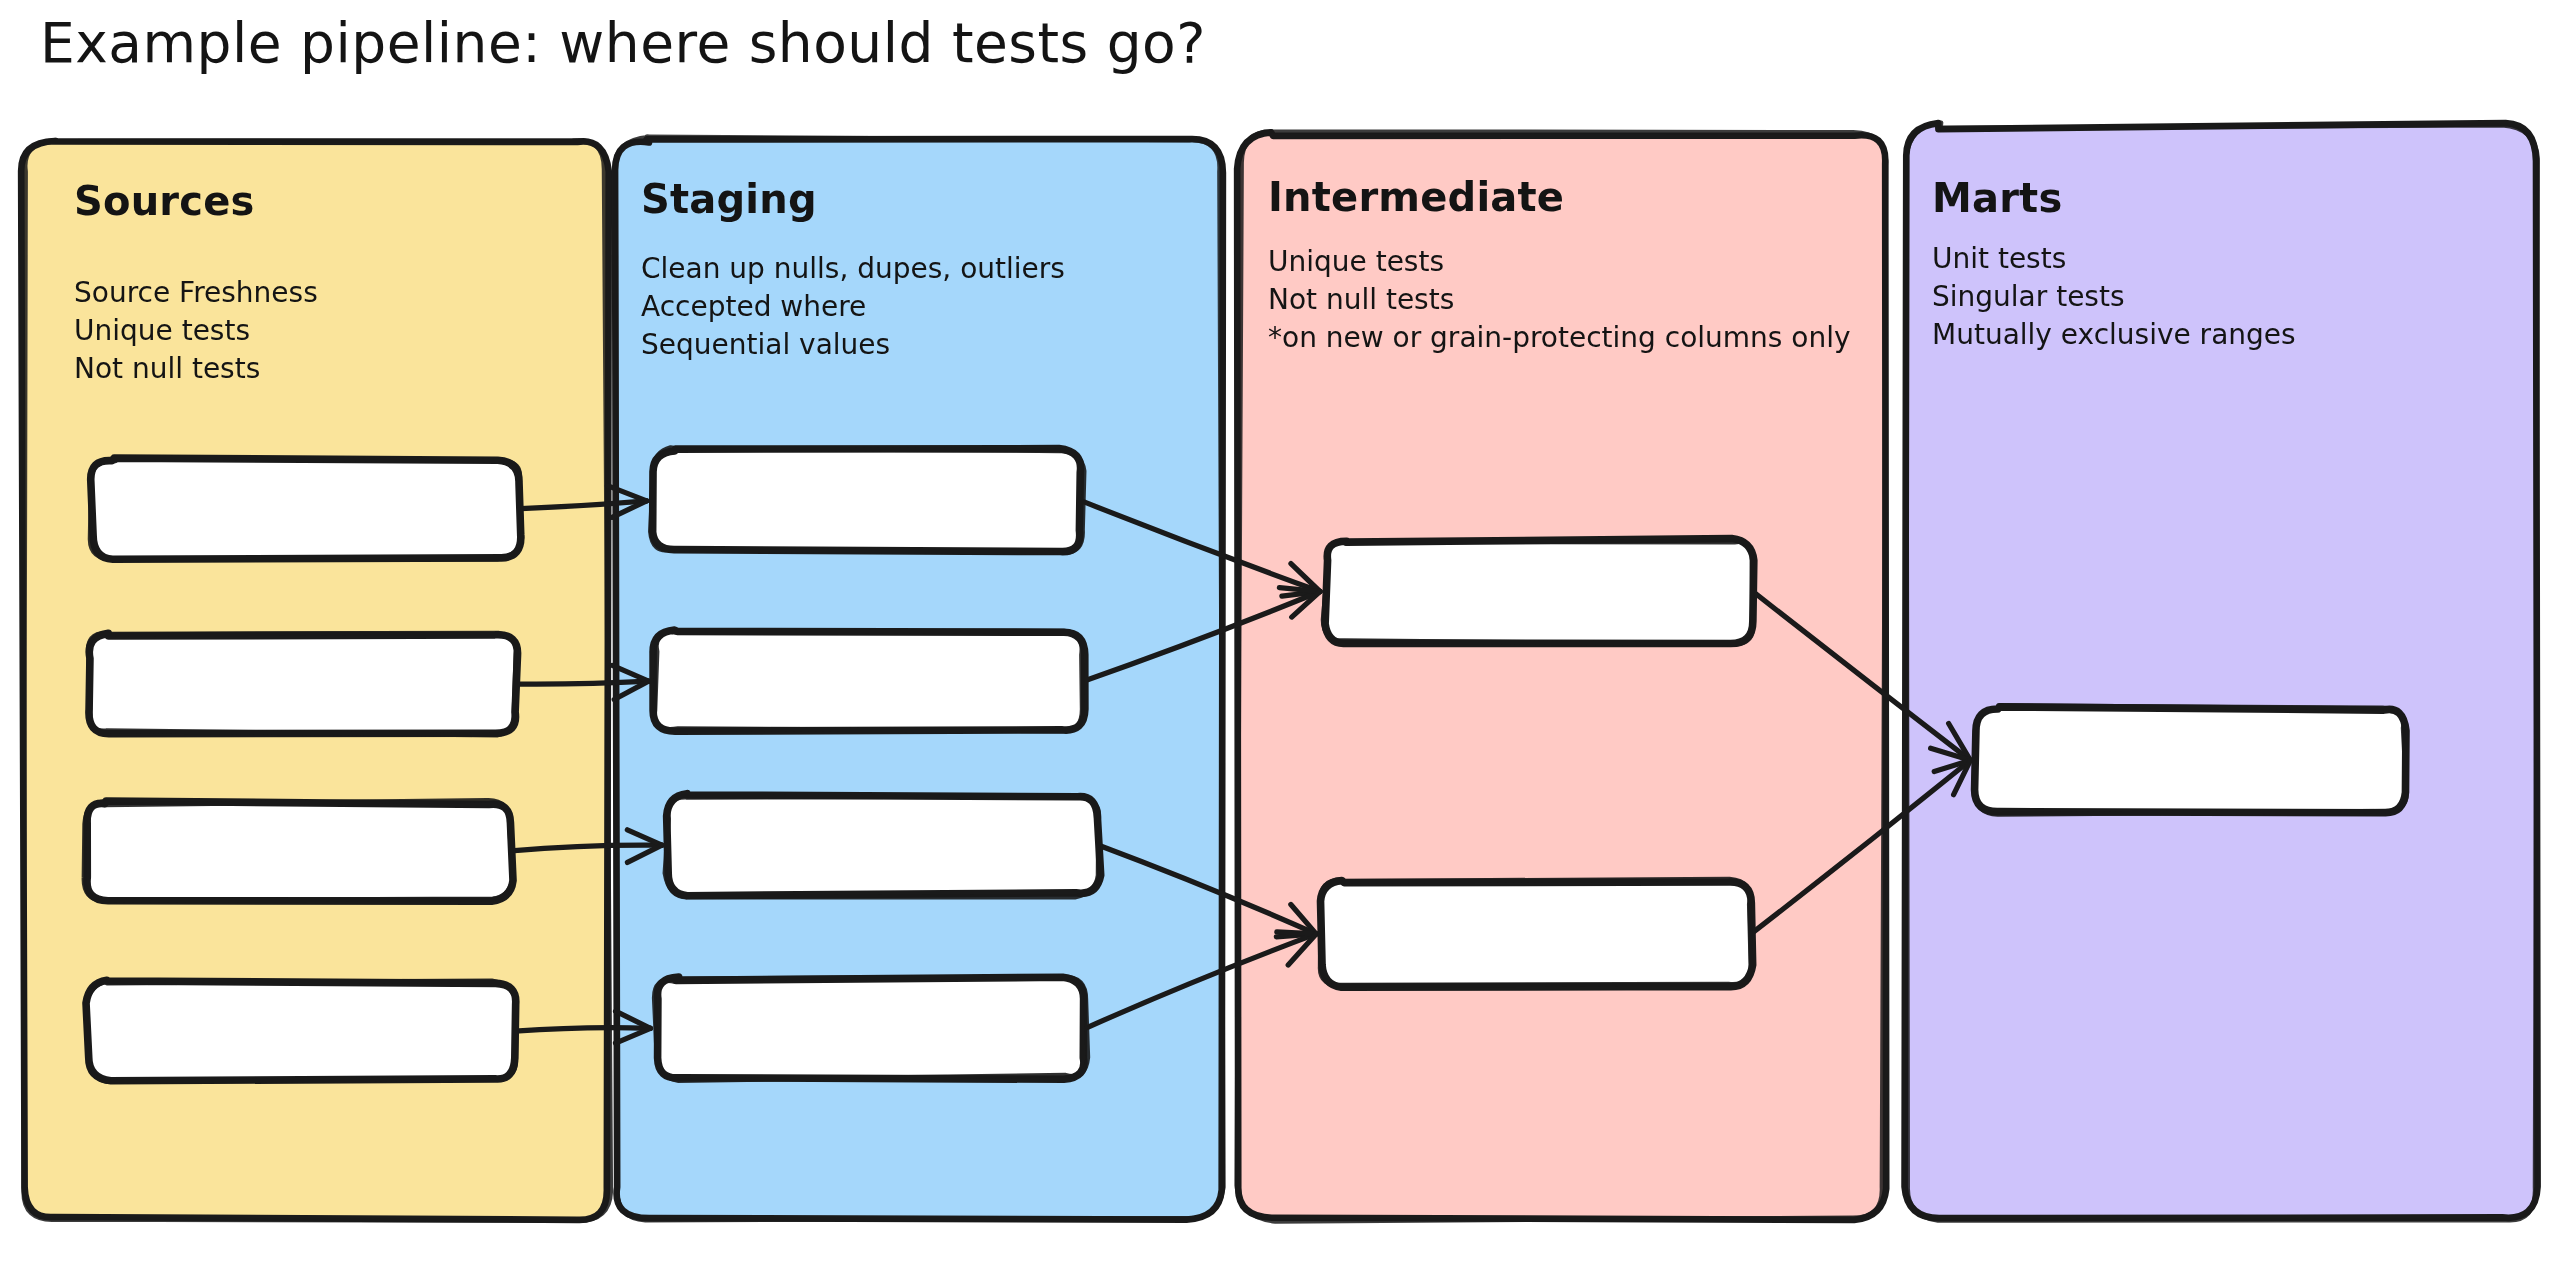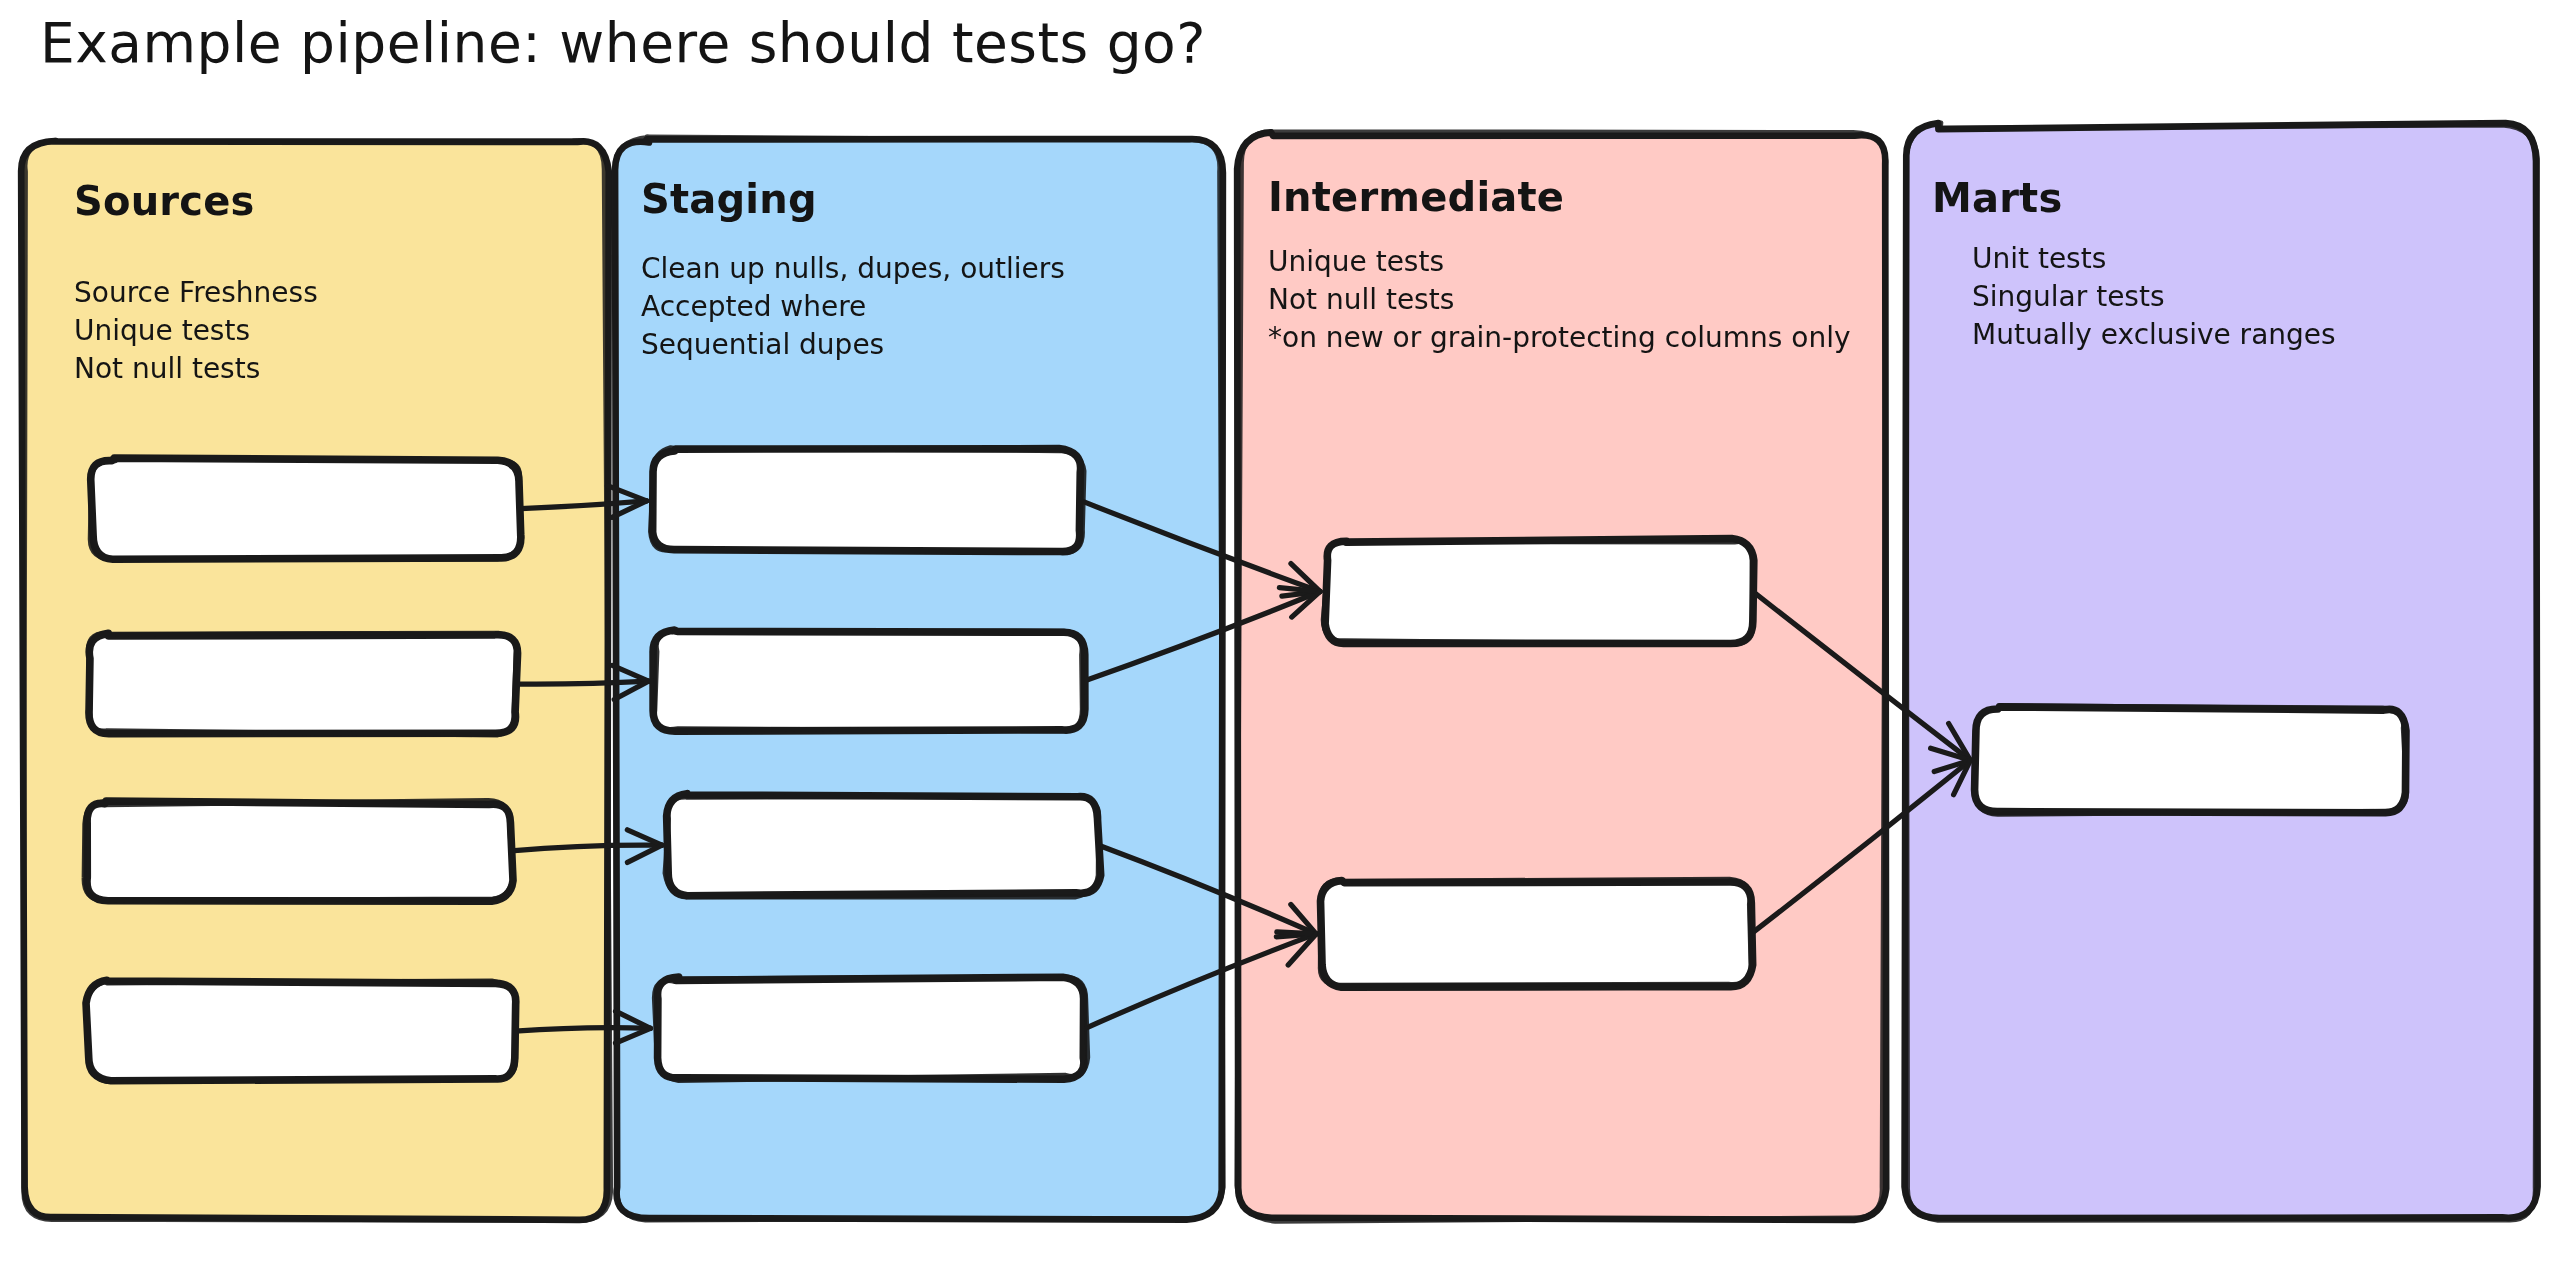--- a/index.html
+++ b/index.html
@@ -91,30 +91,30 @@
       <div class="panel-heading" style="left: 74px; top: 178px;">Sources</div>
       <div class="panel-lines" style="left: 74px; top: 243px; margin-top: 31px;">
         <div>Source Freshness</div>
         <div>Unique tests</div>
         <div>Not null tests</div>
       </div>
       <div class="panel-heading" style="left: 641px; top: 176px;">Staging</div>
       <div class="panel-lines" style="left: 641px; top: 250px;">
         <div>Clean up nulls, dupes, outliers</div>
         <div>Accepted where</div>
-        <div>Sequential dupes</div>
+        <div>Sequential values</div>
       </div>
       <div class="panel-heading" style="left: 1268px; top: 174px;">Intermediate</div>
       <div class="panel-lines" style="left: 1268px; top: 243px;">
         <div>Unique tests</div>
         <div>Not null tests</div>
         <div>*on new or grain-protecting columns only</div>
       </div>
       <div class="panel-heading" style="left: 1932px; top: 175px;">Marts</div>
-      <div class="panel-lines" style="left: 1932px; top: 240px; margin-left: 40px;">
+      <div class="panel-lines" style="left: 1932px; top: 240px;">
         <div>Unit tests</div>
         <div>Singular tests</div>
         <div>Mutually exclusive ranges</div>
       </div>
     </div>
 
   <svg class="layer" id="node-layer" viewBox="0 0 2701 1327">
       <g>
         <g>
           <path d="M 546.0,533.0 Q 609.6,530.8 678.0,525.0" fill="none" stroke="#1A1A1A" stroke-width="5.5" stroke-linecap="round"></path>

